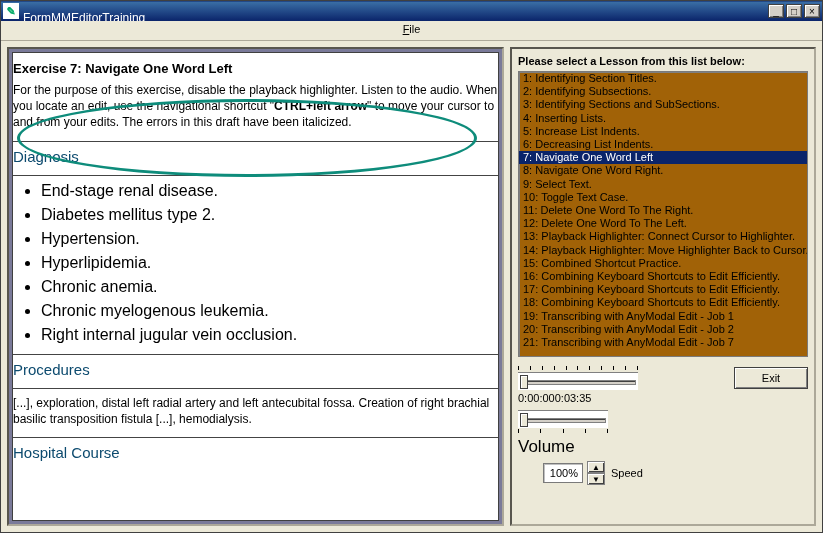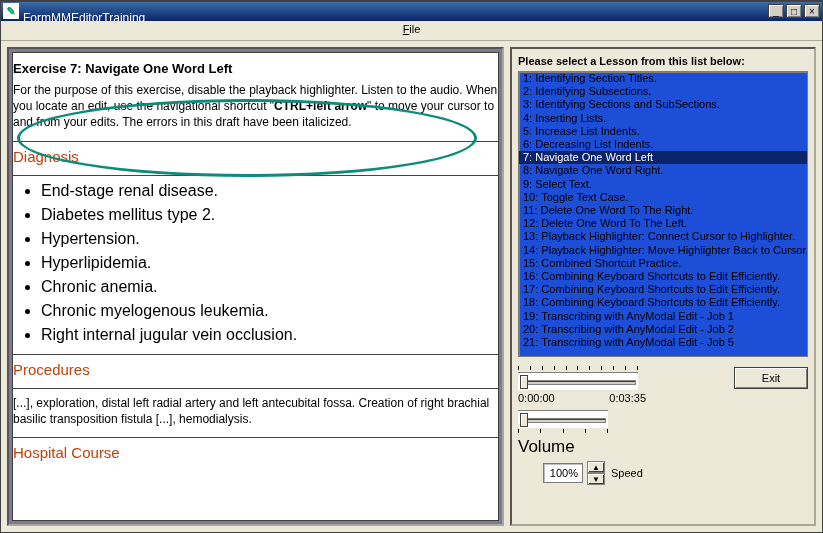--- a/index.html
+++ b/index.html
@@ -56,37 +56,37 @@
     height:100%; overflow:hidden;
     padding:4px 0;
     font-family: Verdana, Arial, sans-serif;
     font-size:12px;
     color:#000;
     position:relative;
   }
   .doc h3 { font-size:13px; font-weight:bold; margin:4px 0 6px 0; }
   .doc p { margin:6px 0; line-height:1.35; }
   .doc hr { border:none; border-top:1px solid #444; margin:10px 0 4px 0;}
-  .doc .section-title { font-size:15px; font-weight:normal; margin:6px 0 4px 0; color:#c2410c;}
+  .doc .section-title { font-size:15px; font-weight:normal; margin:6px 0 4px 0; color:#0c4a6e;}
   .doc ul { margin:4px 0 6px 28px; padding:0; }
   .doc li { margin:6px 0; font-size:16px; }
   .highlight-ellipse {
     position:absolute;
     border:3px solid #0e8c7b;
     border-radius:50%;
     pointer-events:none;
   }
   .right-pane {
     width:306px; display:flex; flex-direction:column;
     border:2px inset #aca899; padding:4px 6px 6px 6px;
     background:#ece9d8;
   }
   .right-pane .prompt { font-weight:bold; font-size:11px; margin:2px 0 4px 0; }
   .lesson-list {
-    flex:0 0 auto; background:#1d4ed8; border:1px solid #7a7a7a;
+    flex:0 0 auto; background:#a16207; border:1px solid #7a7a7a;
     height:286px;
     overflow:hidden;
     font-size:11px;
     box-shadow: inset 1px 1px #808080;
   }
   .lesson-item { padding:0 4px; line-height:13.2px; white-space:nowrap; cursor:default;}
   .lesson-item.selected { background:#0a246a; color:#fff; }
   .controls { margin-top:8px; display:flex; }
   .ctrl-left { flex:1; }
   .slider-box { width:120px; }
@@ -102,21 +102,21 @@
     background:#d4d0c8; border:1px solid #808080;
     box-shadow: inset 0 1px #404040;
   }
   .hthumb {
     position:absolute; top:2px; left:2px; width:8px; height:14px;
     background:#ece9d8; border:1px solid #404040;
     box-shadow: inset 1px 1px #fff;
   }
   .ticks { display:flex; justify-content:space-between; margin-top:1px;}
   .ticks span { width:1px; height:4px; background:#000; }
-  .time-row { display:flex; justify-content:space-between; width:128px; font-size:11px; margin:2px 0 6px 0;}
+  .time-row { display:flex; justify-content:flex-start; width:128px; font-size:11px; margin:2px 0 6px 0;}
   .vol-label { margin:4px 0 2px 0; font-size:17px;}
   .speed-row { display:flex; align-items:center; gap:4px; margin-top:4px;margin-left:25px;}
   .speed-input {
     width:40px; height:20px; border:1px solid #7a7a7a; background:#fff;
     font-size:11px; padding:2px 4px; box-shadow: inset 1px 1px #c0c0c0;
     text-align:right;
   }
   .spin { display:flex; flex-direction:column; }
   .spinbtn {
     width:18px; height:12px; background:#ece9d8; border:1px solid #808080;
@@ -204,21 +204,21 @@
           <div class="lesson-item">11: Delete One Word To The Right.</div>
           <div class="lesson-item">12: Delete One Word To The Left.</div>
           <div class="lesson-item">13: Playback Highlighter: Connect Cursor to Highlighter.</div>
           <div class="lesson-item">14: Playback Highlighter: Move Highlighter Back to Cursor.</div>
           <div class="lesson-item">15: Combined Shortcut Practice.</div>
           <div class="lesson-item">16: Combining Keyboard Shortcuts to Edit Efficiently.</div>
           <div class="lesson-item">17: Combining Keyboard Shortcuts to Edit Efficiently.</div>
           <div class="lesson-item">18: Combining Keyboard Shortcuts to Edit Efficiently.</div>
           <div class="lesson-item">19: Transcribing with AnyModal Edit - Job 1</div>
           <div class="lesson-item">20: Transcribing with AnyModal Edit - Job 2</div>
-          <div class="lesson-item">21: Transcribing with AnyModal Edit - Job 5</div>
+          <div class="lesson-item">21: Transcribing with AnyModal Edit - Job 7</div>
         </div>
 
       <div class="controls">
         <div class="ctrl-left">
           <div class="slider-box">
             <div class="ticks">
               <span></span>
                 <span></span>
                 <span></span>
                 <span></span>

